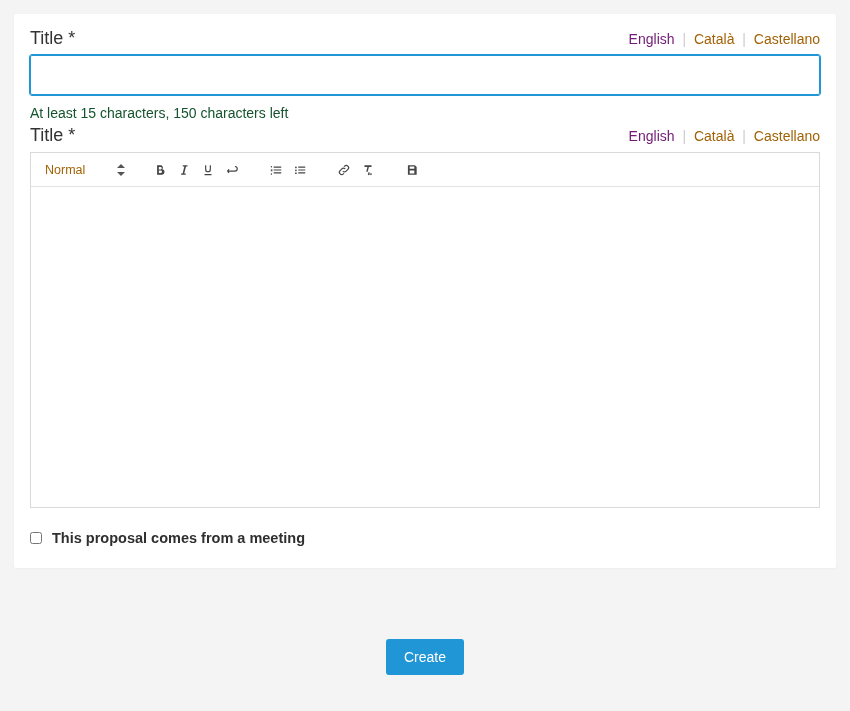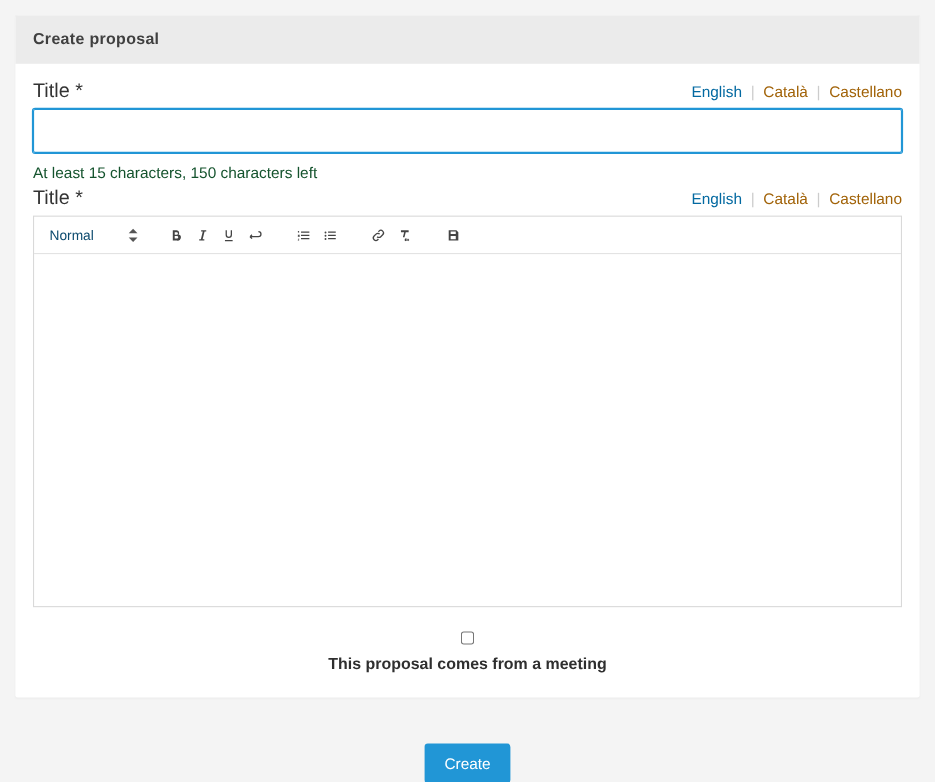--- a/index.html
+++ b/index.html
@@ -36,21 +36,21 @@
       font-size: 18px;
       color: #333;
     }
     .lang-tabs {
       font-size: 14px;
     }
     .lang-tab {
       cursor: pointer;
       color: #a16207;
     }
-    .lang-tab.active { color: #0369a1; font-weight: 500; margin-left: 44px; }
+    .lang-tab.active { color: #701a75; font-weight: 500; margin-left: 44px; }
     .lang-sep { color: #ccc; margin: 0 4px; }
     .title-input {
       width: 100%;
       padding: 9px 10px;
       font-size: 14px;
       border: 1px solid #2196d6;
       outline: 1px solid #2196d6;
       border-radius: 2px;
       height: 40px;
     }
@@ -68,21 +68,21 @@
       align-items: center;
       padding: 4px 10px;
       border-bottom: 1px solid #e3e3e3;
       gap: 2px;
       height: 34px;
     }
     .format-select {
       display: flex;
       align-items: center;
       font-size: 12.5px;
-      color: #0c4a6e;
+      color: #a16207;
       padding: 2px 4px;
       margin-right: 18px;
       cursor: pointer;
       gap: 32px;
     }
     .sort-caret {
       position: relative;
       width: 8px;
       height: 12px;
     }
@@ -108,42 +108,41 @@
     .tb-gap { width: 18px; }
     .editor-area {
       min-height: 320px;
       padding: 10px;
     }
     .checkbox-row {
       margin-top: 22px;
       display: flex;
       align-items: center;
       gap: 10px;
-      flex-direction: column;
     }
     .checkbox-row input[type="checkbox"]{
       width: 12px; height: 12px;
     }
     .checkbox-label { font-weight: 600; font-size: 14.5px; color: #2f2f2f;}
     .submit-row { text-align: center; margin-top: 42px; padding-bottom: 6px;}
     .create-btn {
       background: #2196d6;
       color: #fff;
       border: none;
       padding: 10px 18px;
       font-size: 14px;
       border-radius: 3px;
       cursor: pointer;
+      margin-top: 29px;
     }
   </style>
 </head>
 <body>
 
 <div class="card">
-  <div class="card-header">Create proposal</div>
 
   <div class="card-body">
 
     
     <div class="field-row">
       <div class="field-label">Title *</div>
       <div class="lang-tabs">
         <span class="lang-tab active">English</span>
         <span class="lang-sep">|</span>
         <span class="lang-tab">Català</span>

